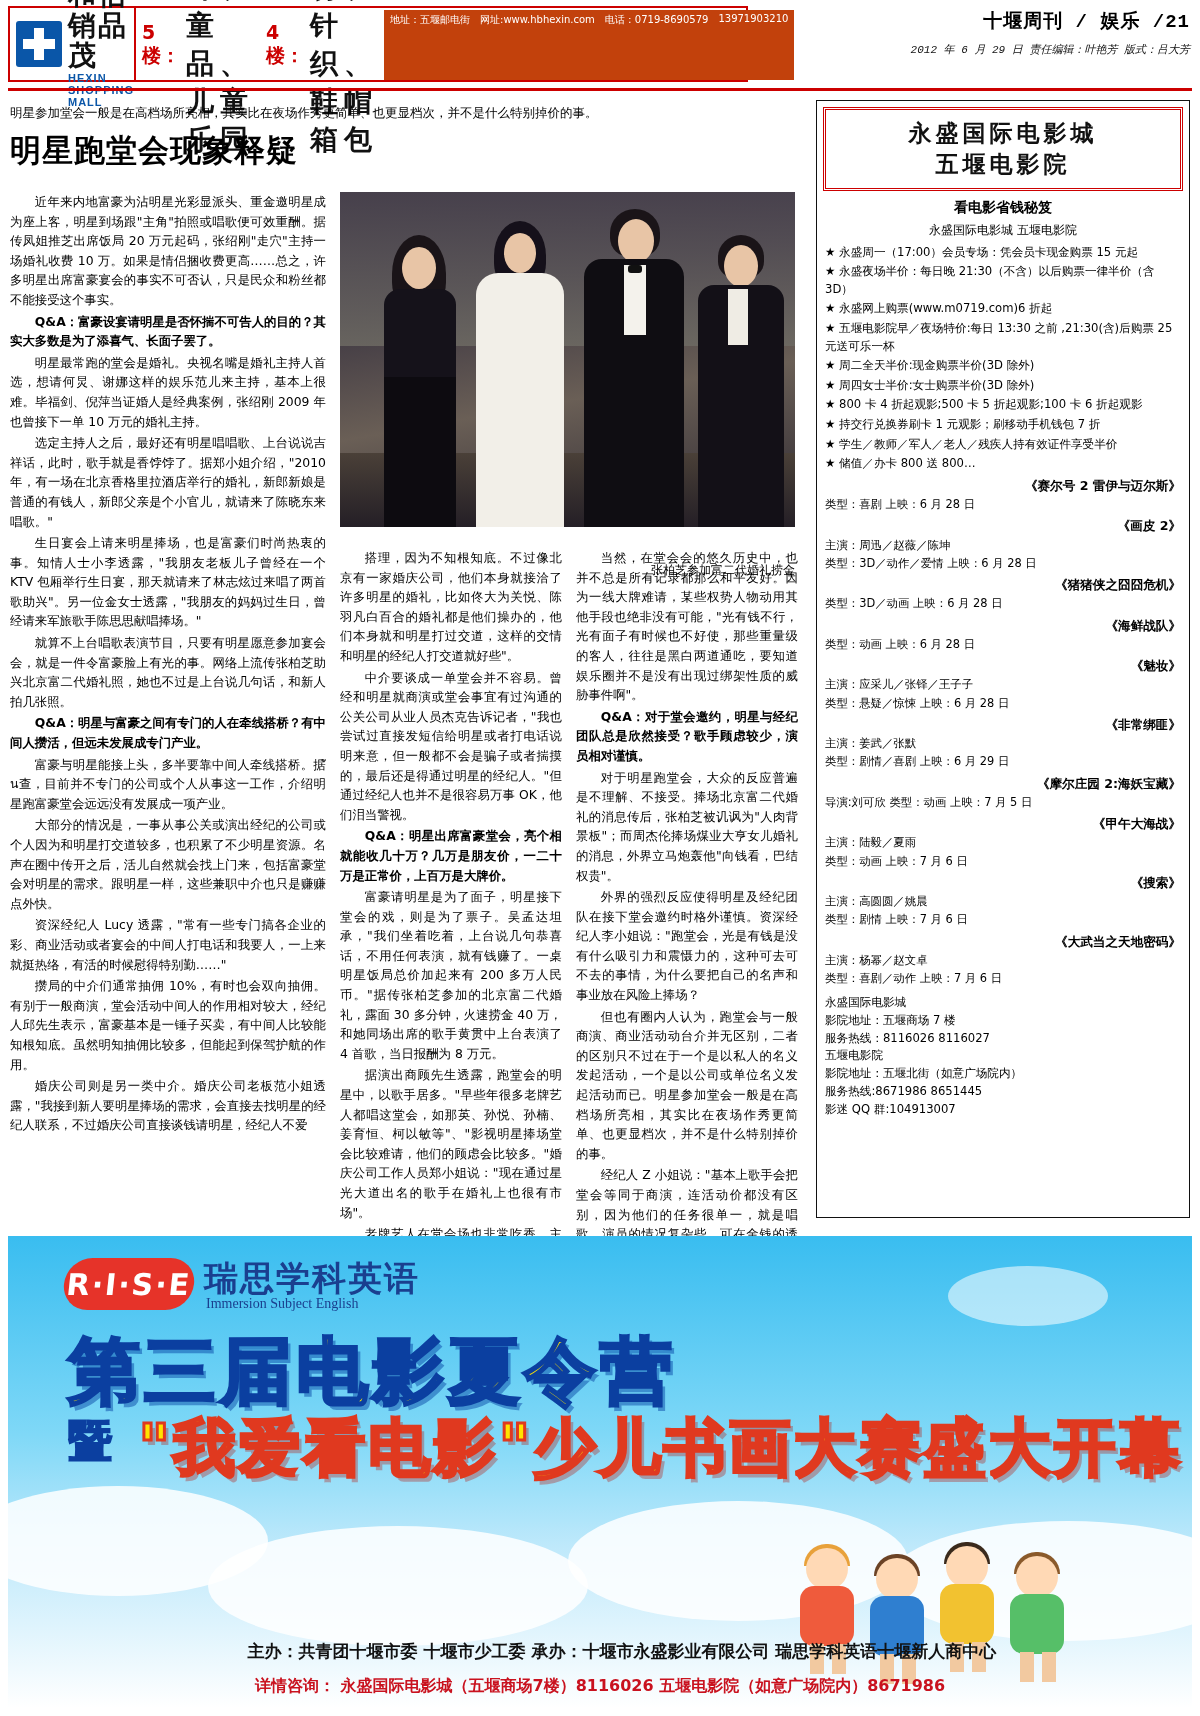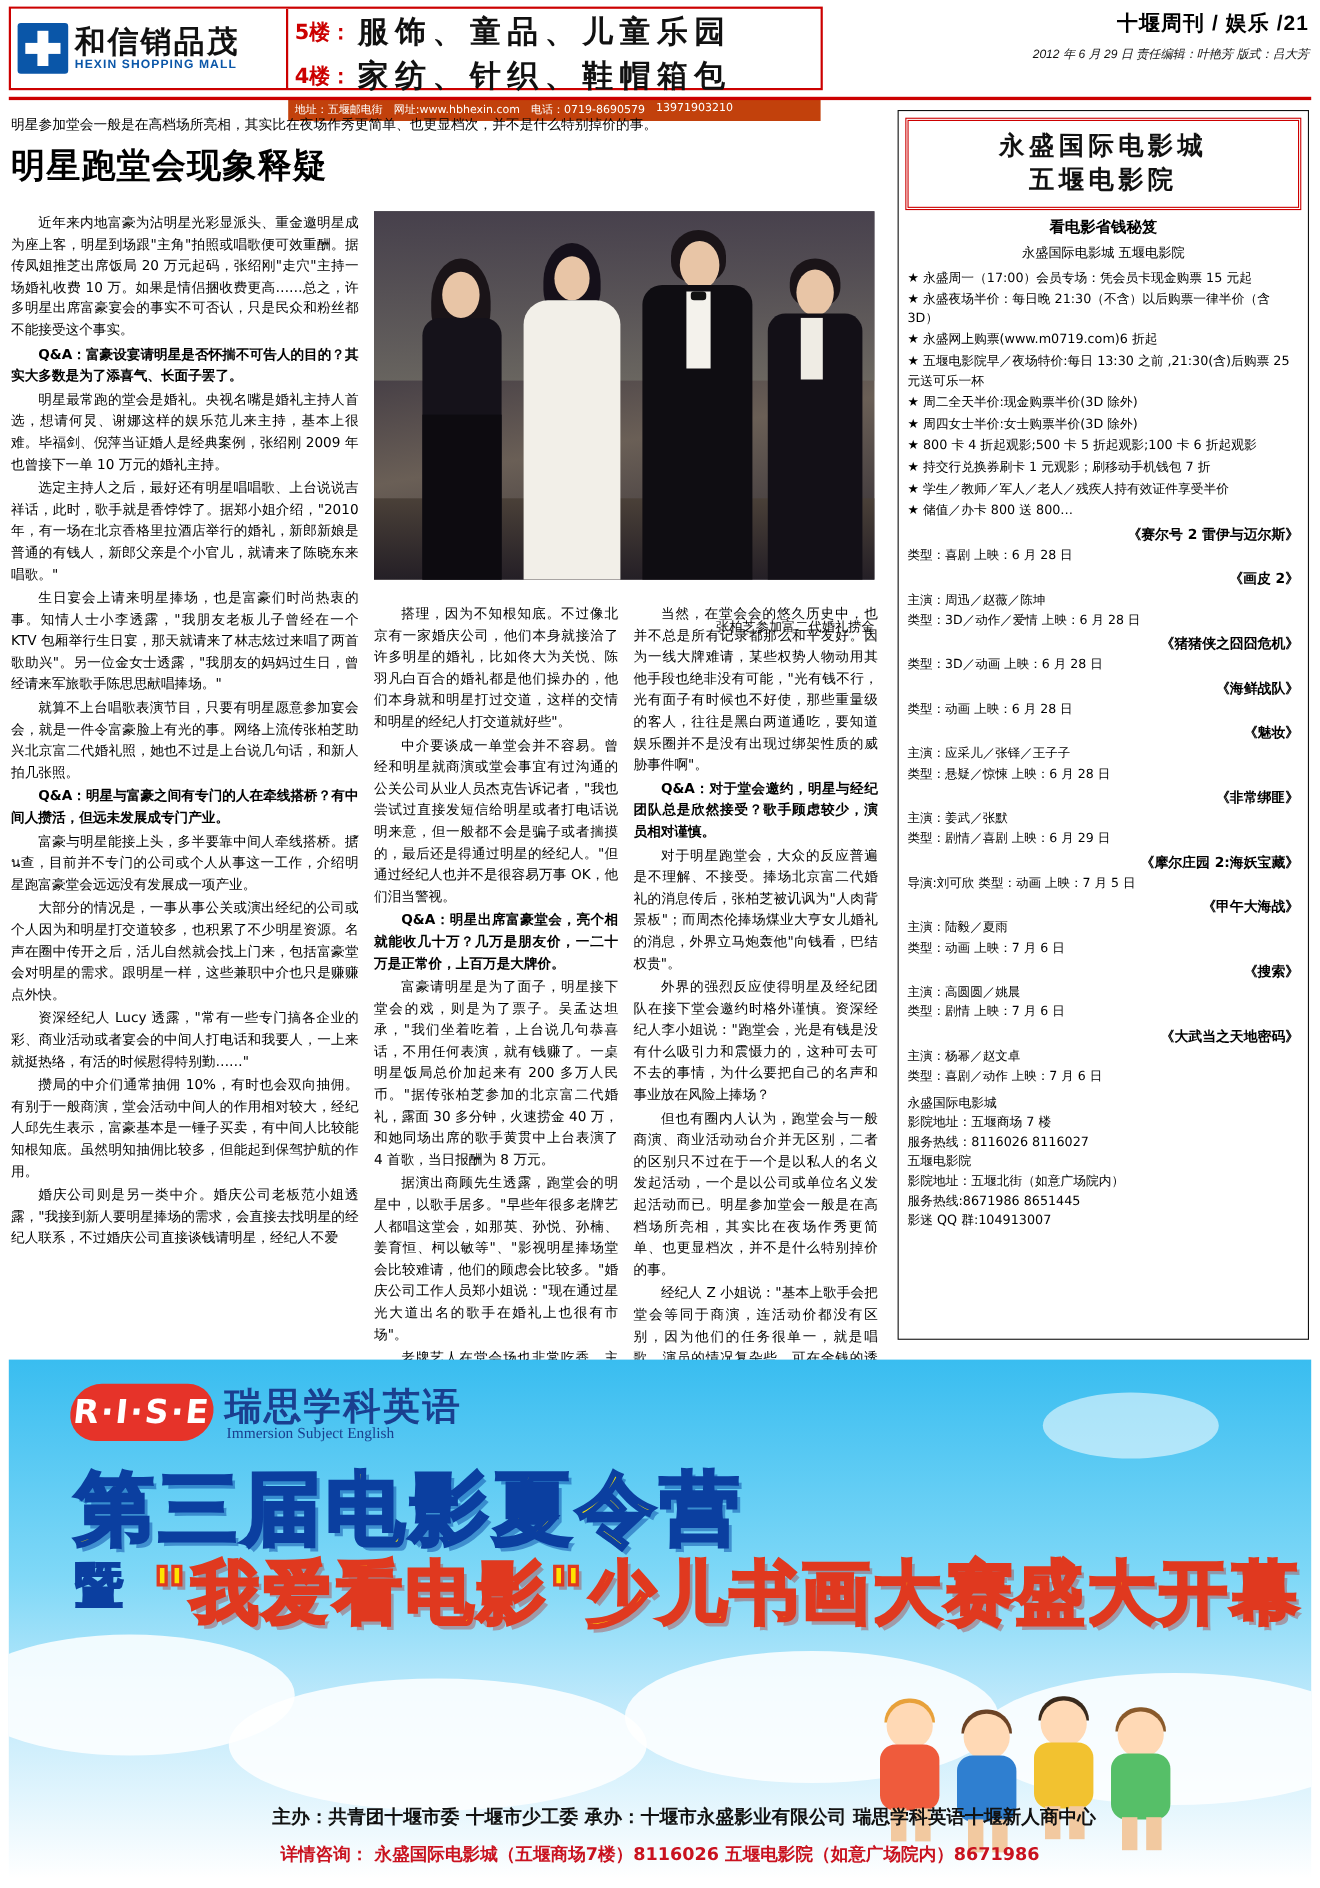--- a/index.html
+++ b/index.html
@@ -31,37 +31,37 @@
   .hx-cross:before, .hx-cross:after {
     content:""; position:absolute; background:#fff;
   }
   .hx-cross:before { left:18px; top:7px; width:10px; height:32px; }
   .hx-cross:after { left:7px; top:18px; width:32px; height:10px; }
   .hx-text-cn {
     font-size:28px; font-weight:bold; letter-spacing:2px; color:#111; line-height:1.1;
     font-family:"DejaVu Sans", sans-serif;
   }
   .hx-text-en { font-size:11px; letter-spacing:1px; color:#0a56a8; font-weight:bold; }
-  .top-ad-right { flex:1; display:flex; flex-direction:column;text-align:right; }
+  .top-ad-right { flex:1; display:flex; flex-direction:row; }
   .top-ad-line {
     display:flex; align-items:center; gap:6px; padding:2px 6px 0 6px;
     font-family:"DejaVu Sans", sans-serif;
   }
   .floor-no { font-size:19px; font-weight:bold; color:#c00; }
   .floor-txt { font-size:28px; font-weight:bold; letter-spacing:6px; color:#111; }
   .top-ad-addr {
     margin-top:2px; background:#c2410c; color:#fff; font-size:10px;
     padding:3px 6px; display:flex; gap:10px; flex-wrap:nowrap; white-space:nowrap;
     font-family:"DejaVu Sans", sans-serif;
   }
 
   
   .masthead {
     position:absolute; right:10px; top:8px; width:420px; text-align:right;
-    font-family:Liberation Sans, sans-serif;
+    font-family:Liberation Mono, monospace;
   }
   .masthead-title { font-size:19px; font-weight:bold; letter-spacing:1px; }
   .masthead-sub { font-size:11px; font-style:italic; margin-top:8px; color:#111; }
   .rule-top {
     position:absolute; left:8px; top:88px; width:1184px; height:3px; background:#c00;
   }
 
   
   .lead-note {
     position:absolute; left:10px; top:104px; width:790px;

